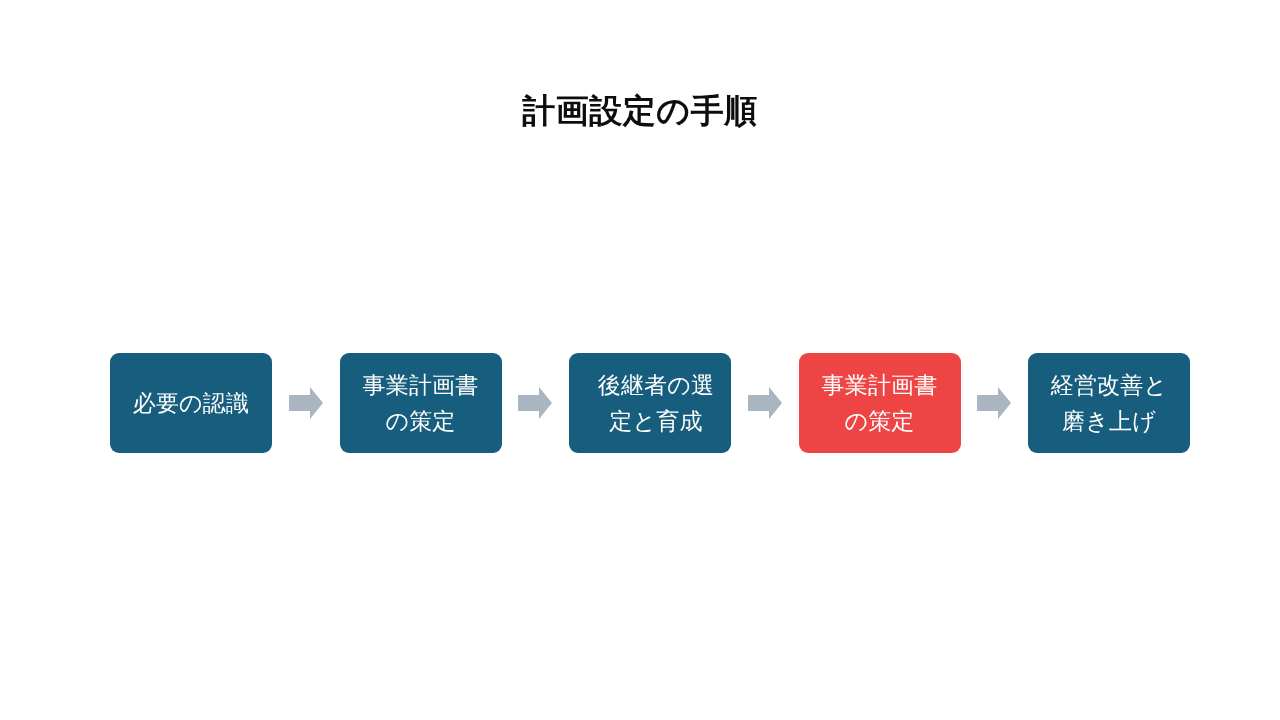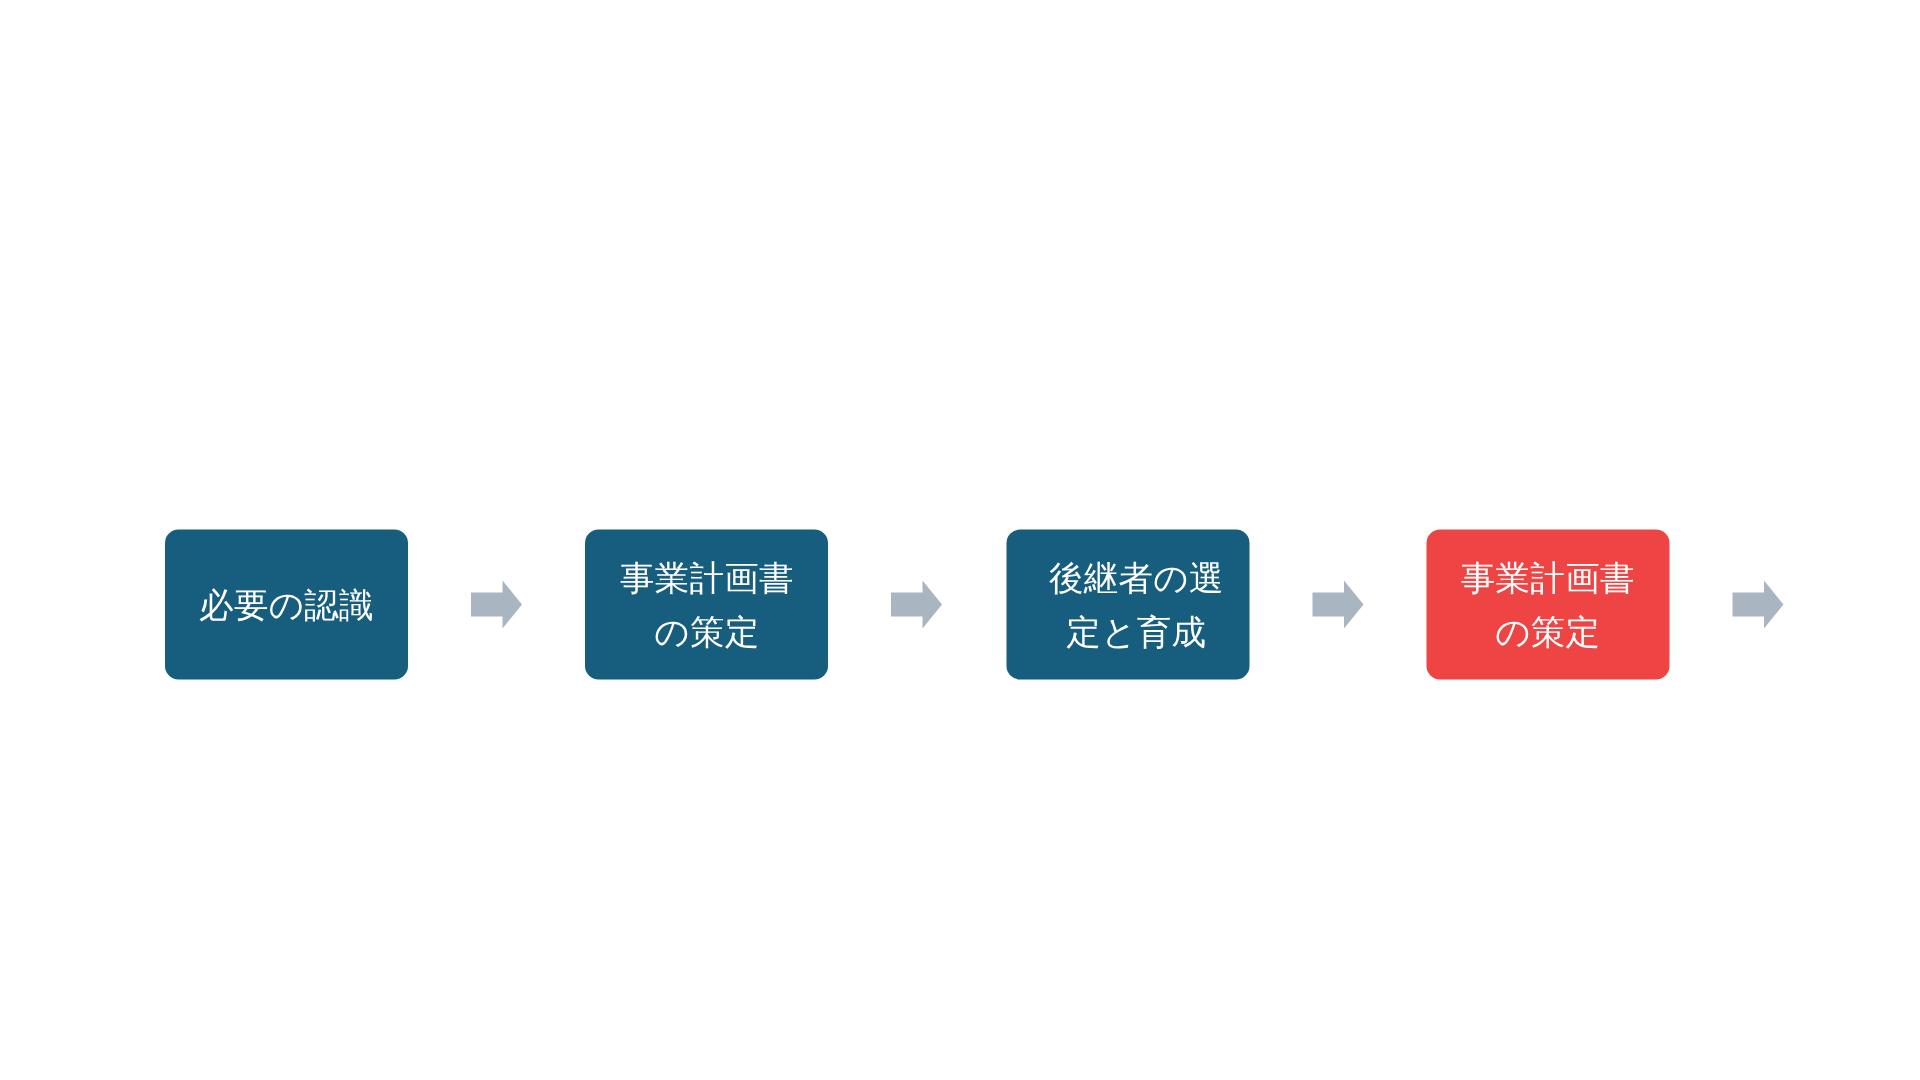--- a/index.html
+++ b/index.html
@@ -84,20 +84,21 @@
 
   .arrow-wrap svg {
     display: block;
   }
 </style>
 </head>
 <body>
 
 <div class="slide" style="background: rgb(255, 255, 255);">
 
+  <div class="slide-title" style="color: rgb(13, 13, 13);">計画設定の手順</div>
 
   <div class="flow">
 
     <div class="step-box" style="background: rgb(23, 93, 125);">
       <span class="step-label" style="color: rgb(255, 255, 255);">必要の認識</span>
     </div>
 
     <div class="arrow-wrap">
       <svg width="36" height="34" viewBox="0 0 36 34" aria-hidden="true">
         <polygon points="1,9 22,9 22,1 35,17 22,33 22,25 1,25" fill="#a9b6c2"></polygon>
@@ -127,15 +128,18 @@
     <div class="step-box" style="background: #ef4444;">
       <span class="step-label" style="color: rgb(255, 255, 255);">事業計画書の策定</span>
     </div>
 
     <div class="arrow-wrap">
       <svg width="36" height="34" viewBox="0 0 36 34" aria-hidden="true">
         <polygon points="1,9 22,9 22,1 35,17 22,33 22,25 1,25" fill="#a9b6c2"></polygon>
       </svg>
     </div>
 
+    <div class="step-box" style="background: rgb(23, 93, 125);">
+      <span class="step-label" style="color: rgb(255, 255, 255);">経営改善と磨き上げ</span>
+    </div>
 
   </div>
 </div>
 
 </body></html>

